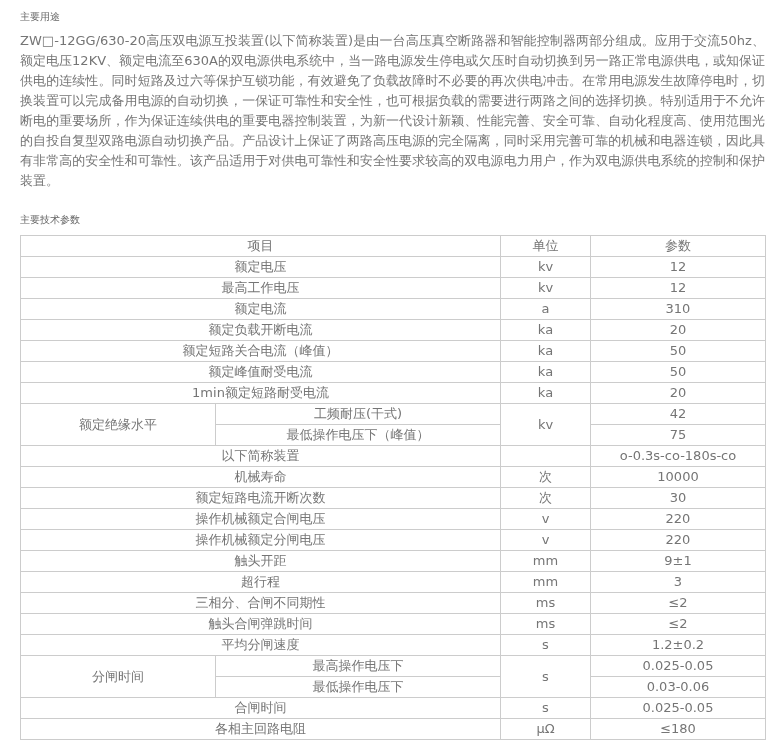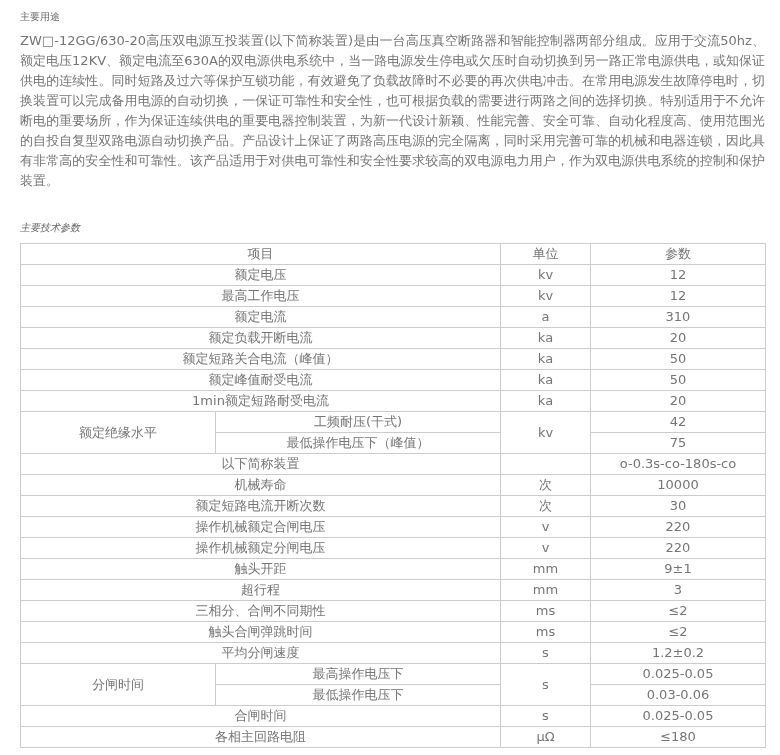--- a/index.html
+++ b/index.html
@@ -19,23 +19,22 @@
     margin: 0 0 5px 0;
   }
   .body-text {
     font-size: 13px;
     color: #757575;
     line-height: 20px;
     text-align: justify;
     margin: 0;
   }
   .spaced-title {
-    margin-top: 28px;
+    margin-top: 20px;
     margin-bottom: 6px;
-    font-style: italic;
   }
   table.params {
     border-collapse: collapse;
     width: 745px;
     table-layout: fixed;
   }
   table.params th,
   table.params td {
     border: 1px solid #cccccc;
     font-size: 13px;

